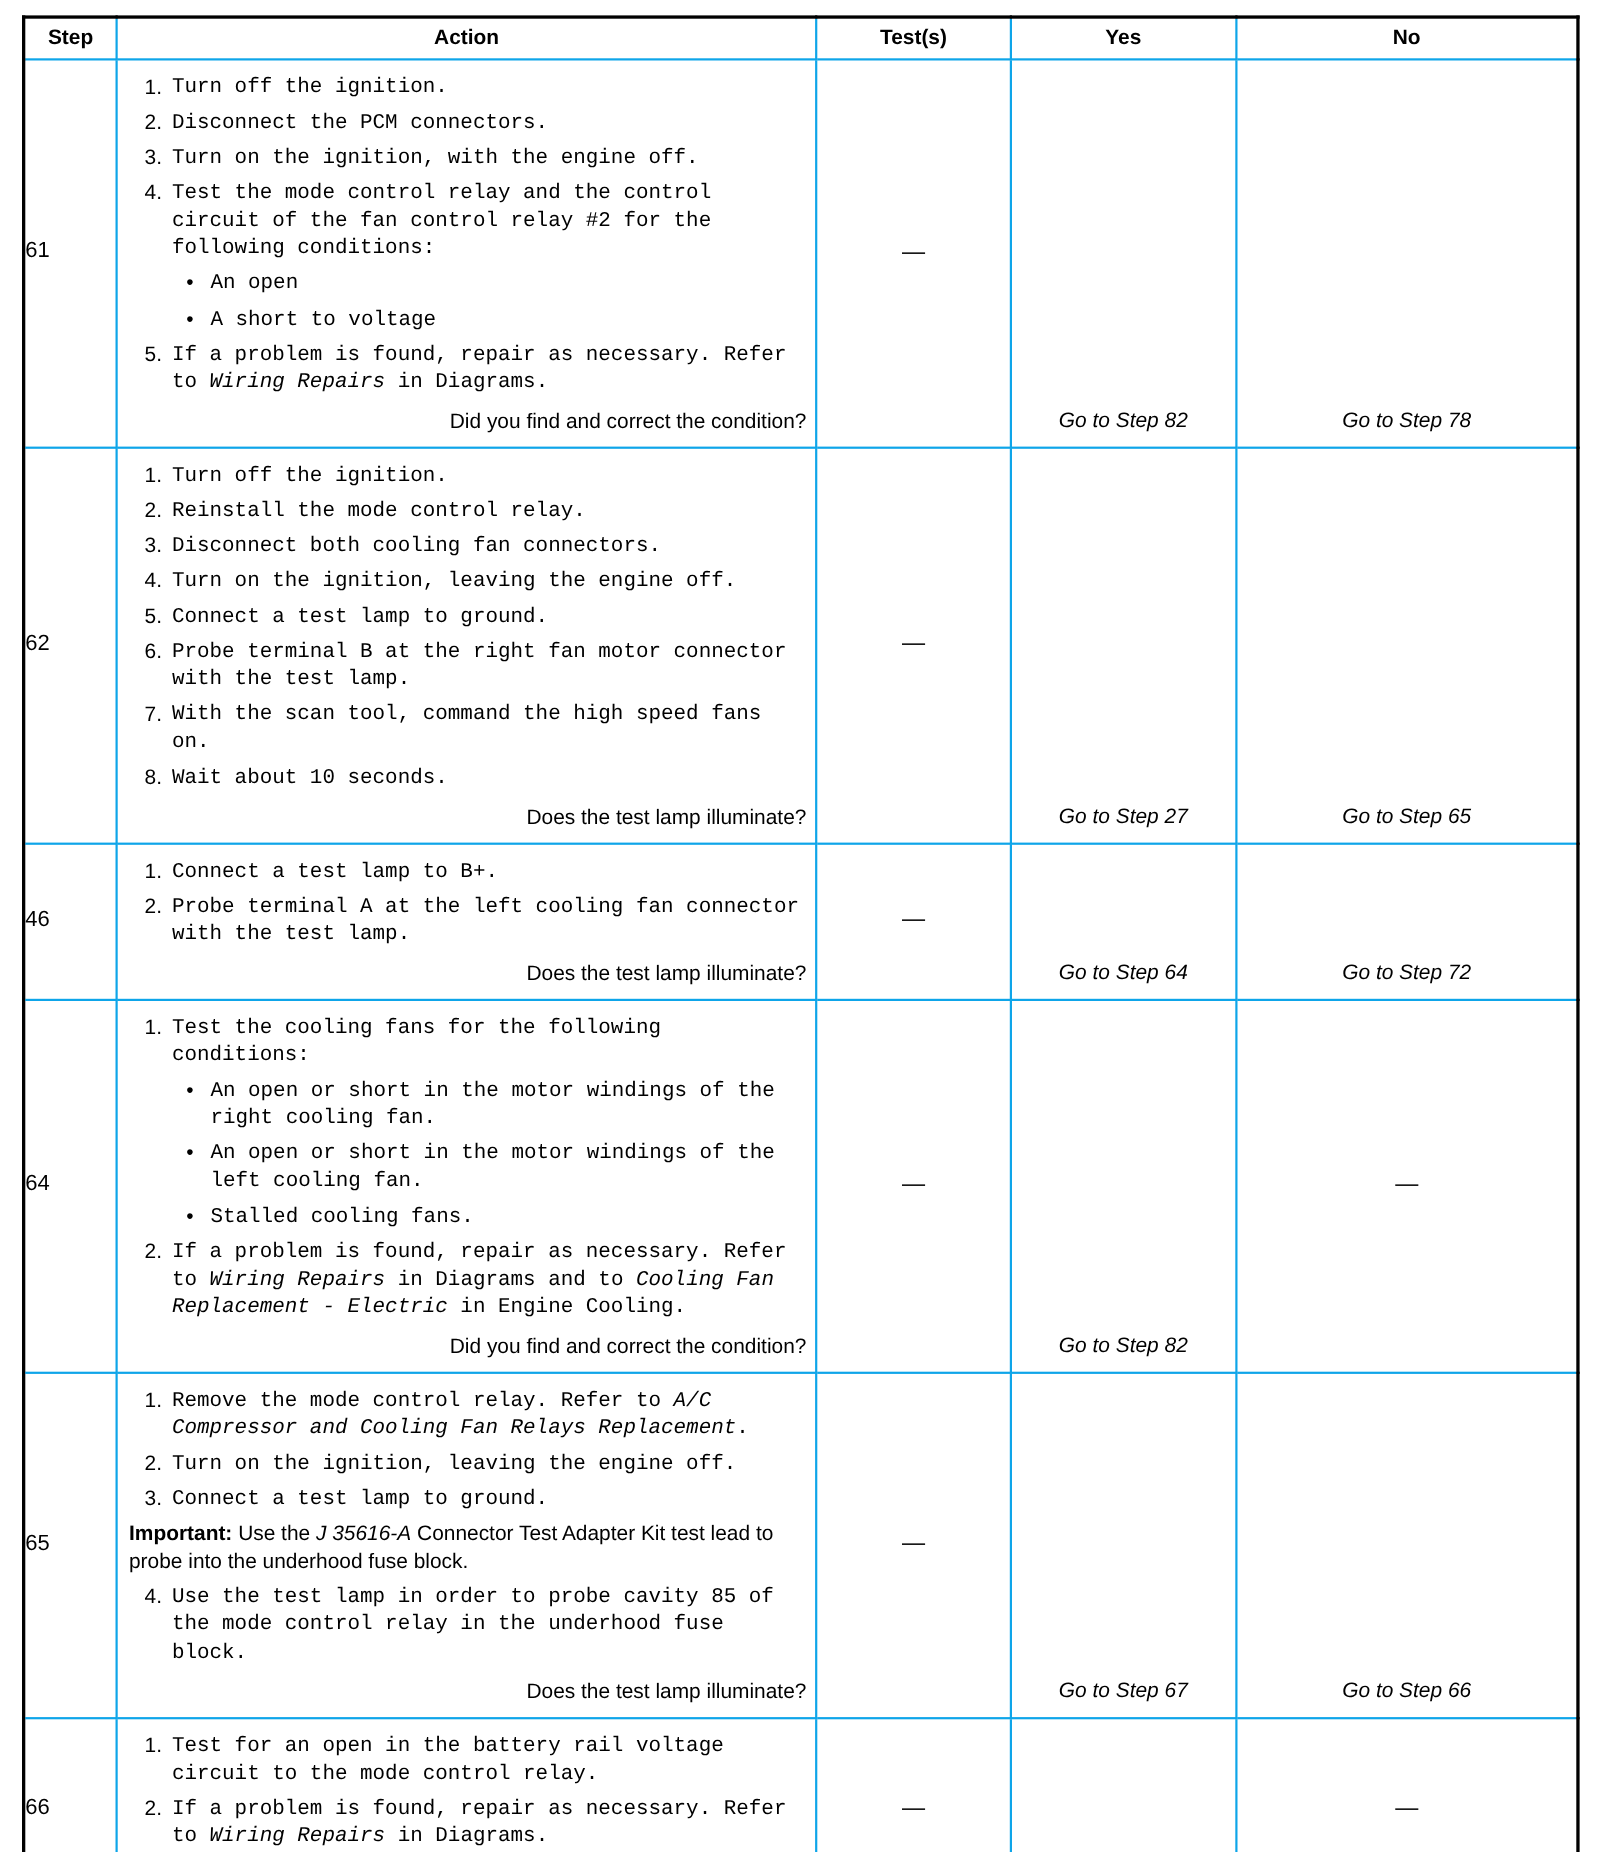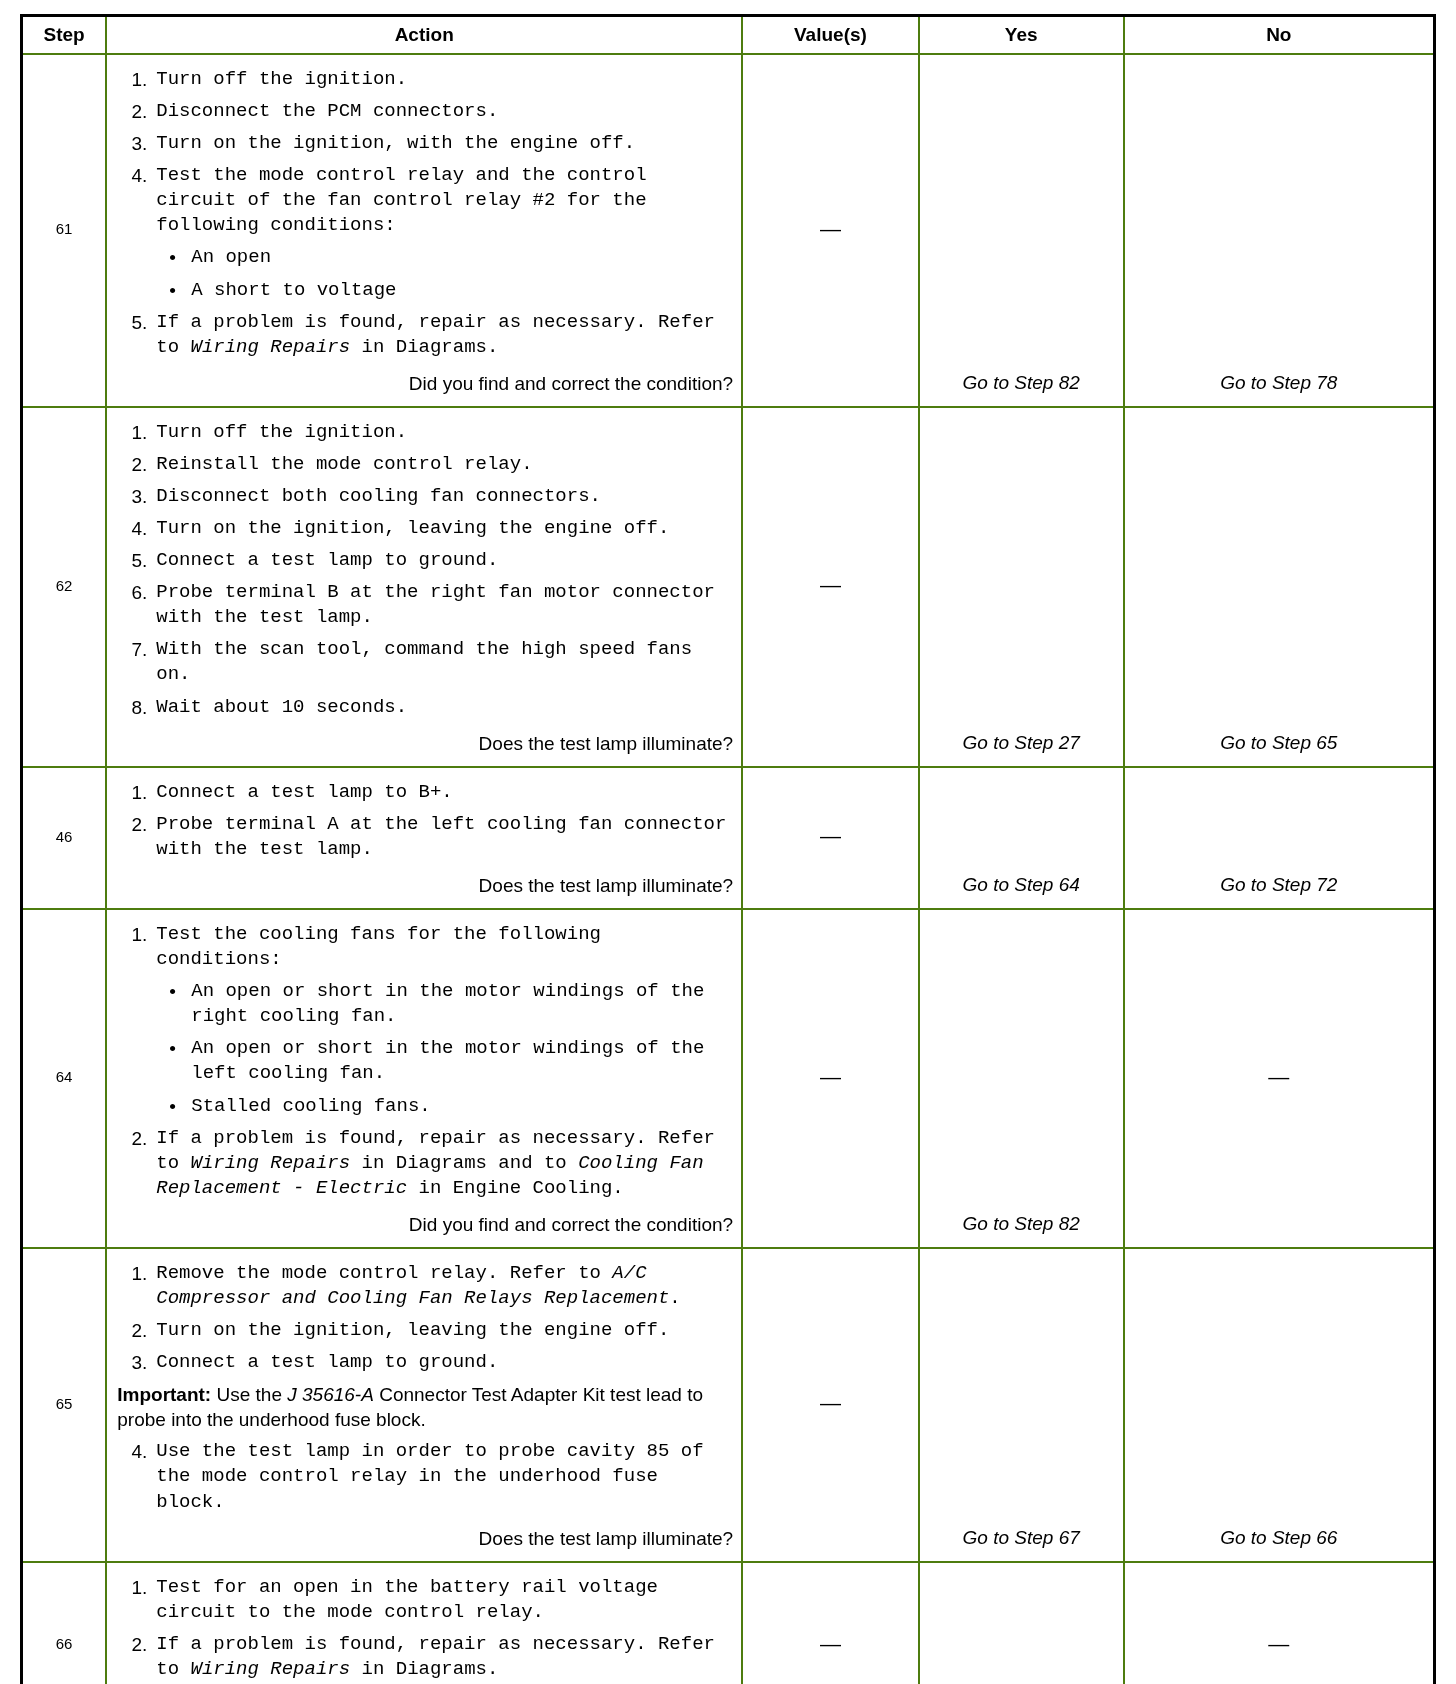--- a/index.html
+++ b/index.html
@@ -14,38 +14,37 @@
     box-sizing: border-box;
     padding: 14px 20px;
   }
   table.diag {
     border-collapse: collapse;
     width: 100%;
     table-layout: fixed;
     border: 3px solid #000;
   }
   table.diag th, table.diag td {
-    border: 2px solid #4d7c0f;
+    border: 2px solid #0ea5e9;
   }
   th {
     font-size: 19px;
     font-weight: bold;
     text-align: center;
     padding: 7px 4px;
     background: #fff;
   }
   td {
     font-size: 19px;
     vertical-align: top;
     padding: 5px 0 8px 0;
   }
   td.c-step {
-    text-align: center;
     vertical-align: middle;
-    font-size: 15px;
+    font-size: 20px;
   }
   td.c-value {
     text-align: center;
     vertical-align: middle;
     font-size: 21px;
   }
   td.c-ans {
     text-align: center;
   }
   td.c-ans.goto {
@@ -106,21 +105,21 @@
       <col style="width:6%">
       <col style="width:45%">
       <col style="width:12.5%">
       <col style="width:14.5%">
       <col style="width:22%">
     </colgroup>
     <thead>
       <tr>
         <th>Step</th>
         <th>Action</th>
-        <th>Value(s)</th>
+        <th>Test(s)</th>
         <th>Yes</th>
         <th>No</th>
       </tr>
     </thead>
     <tbody>
         <tr>
           <td class="c-step">61</td>
           <td class="c-action">
             <div class="ln num">
               <span class="nlab">1.</span>

